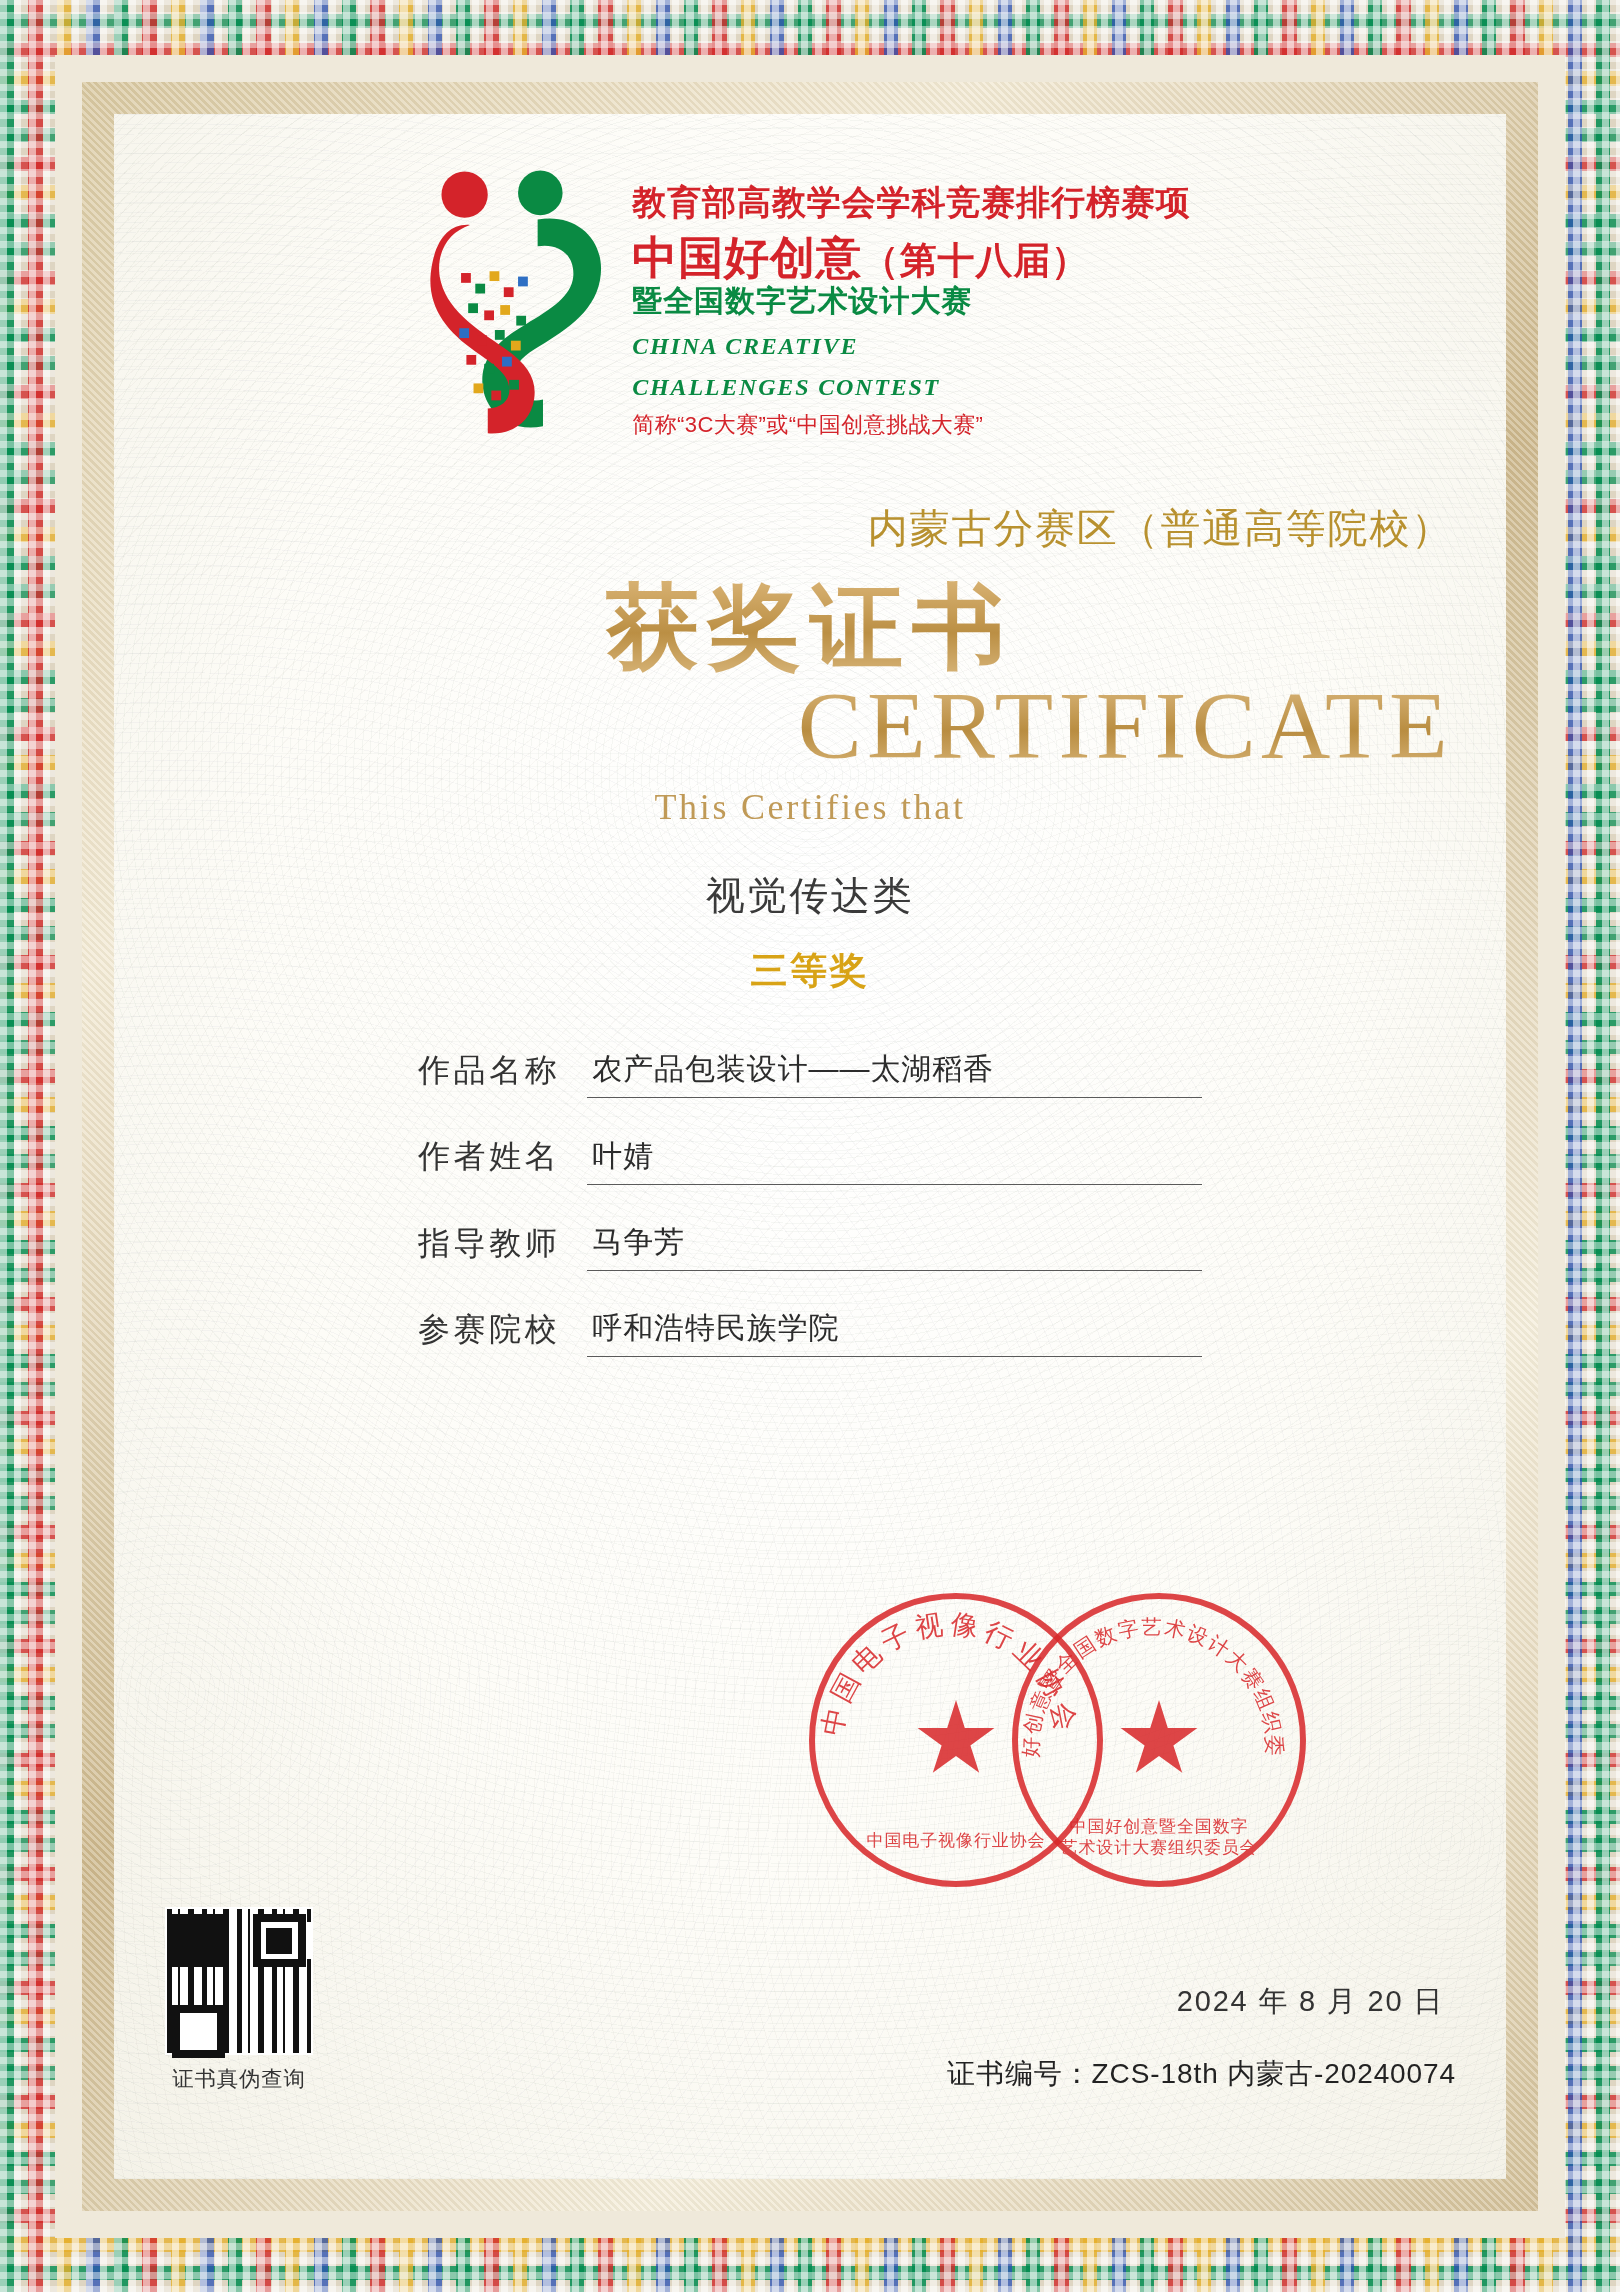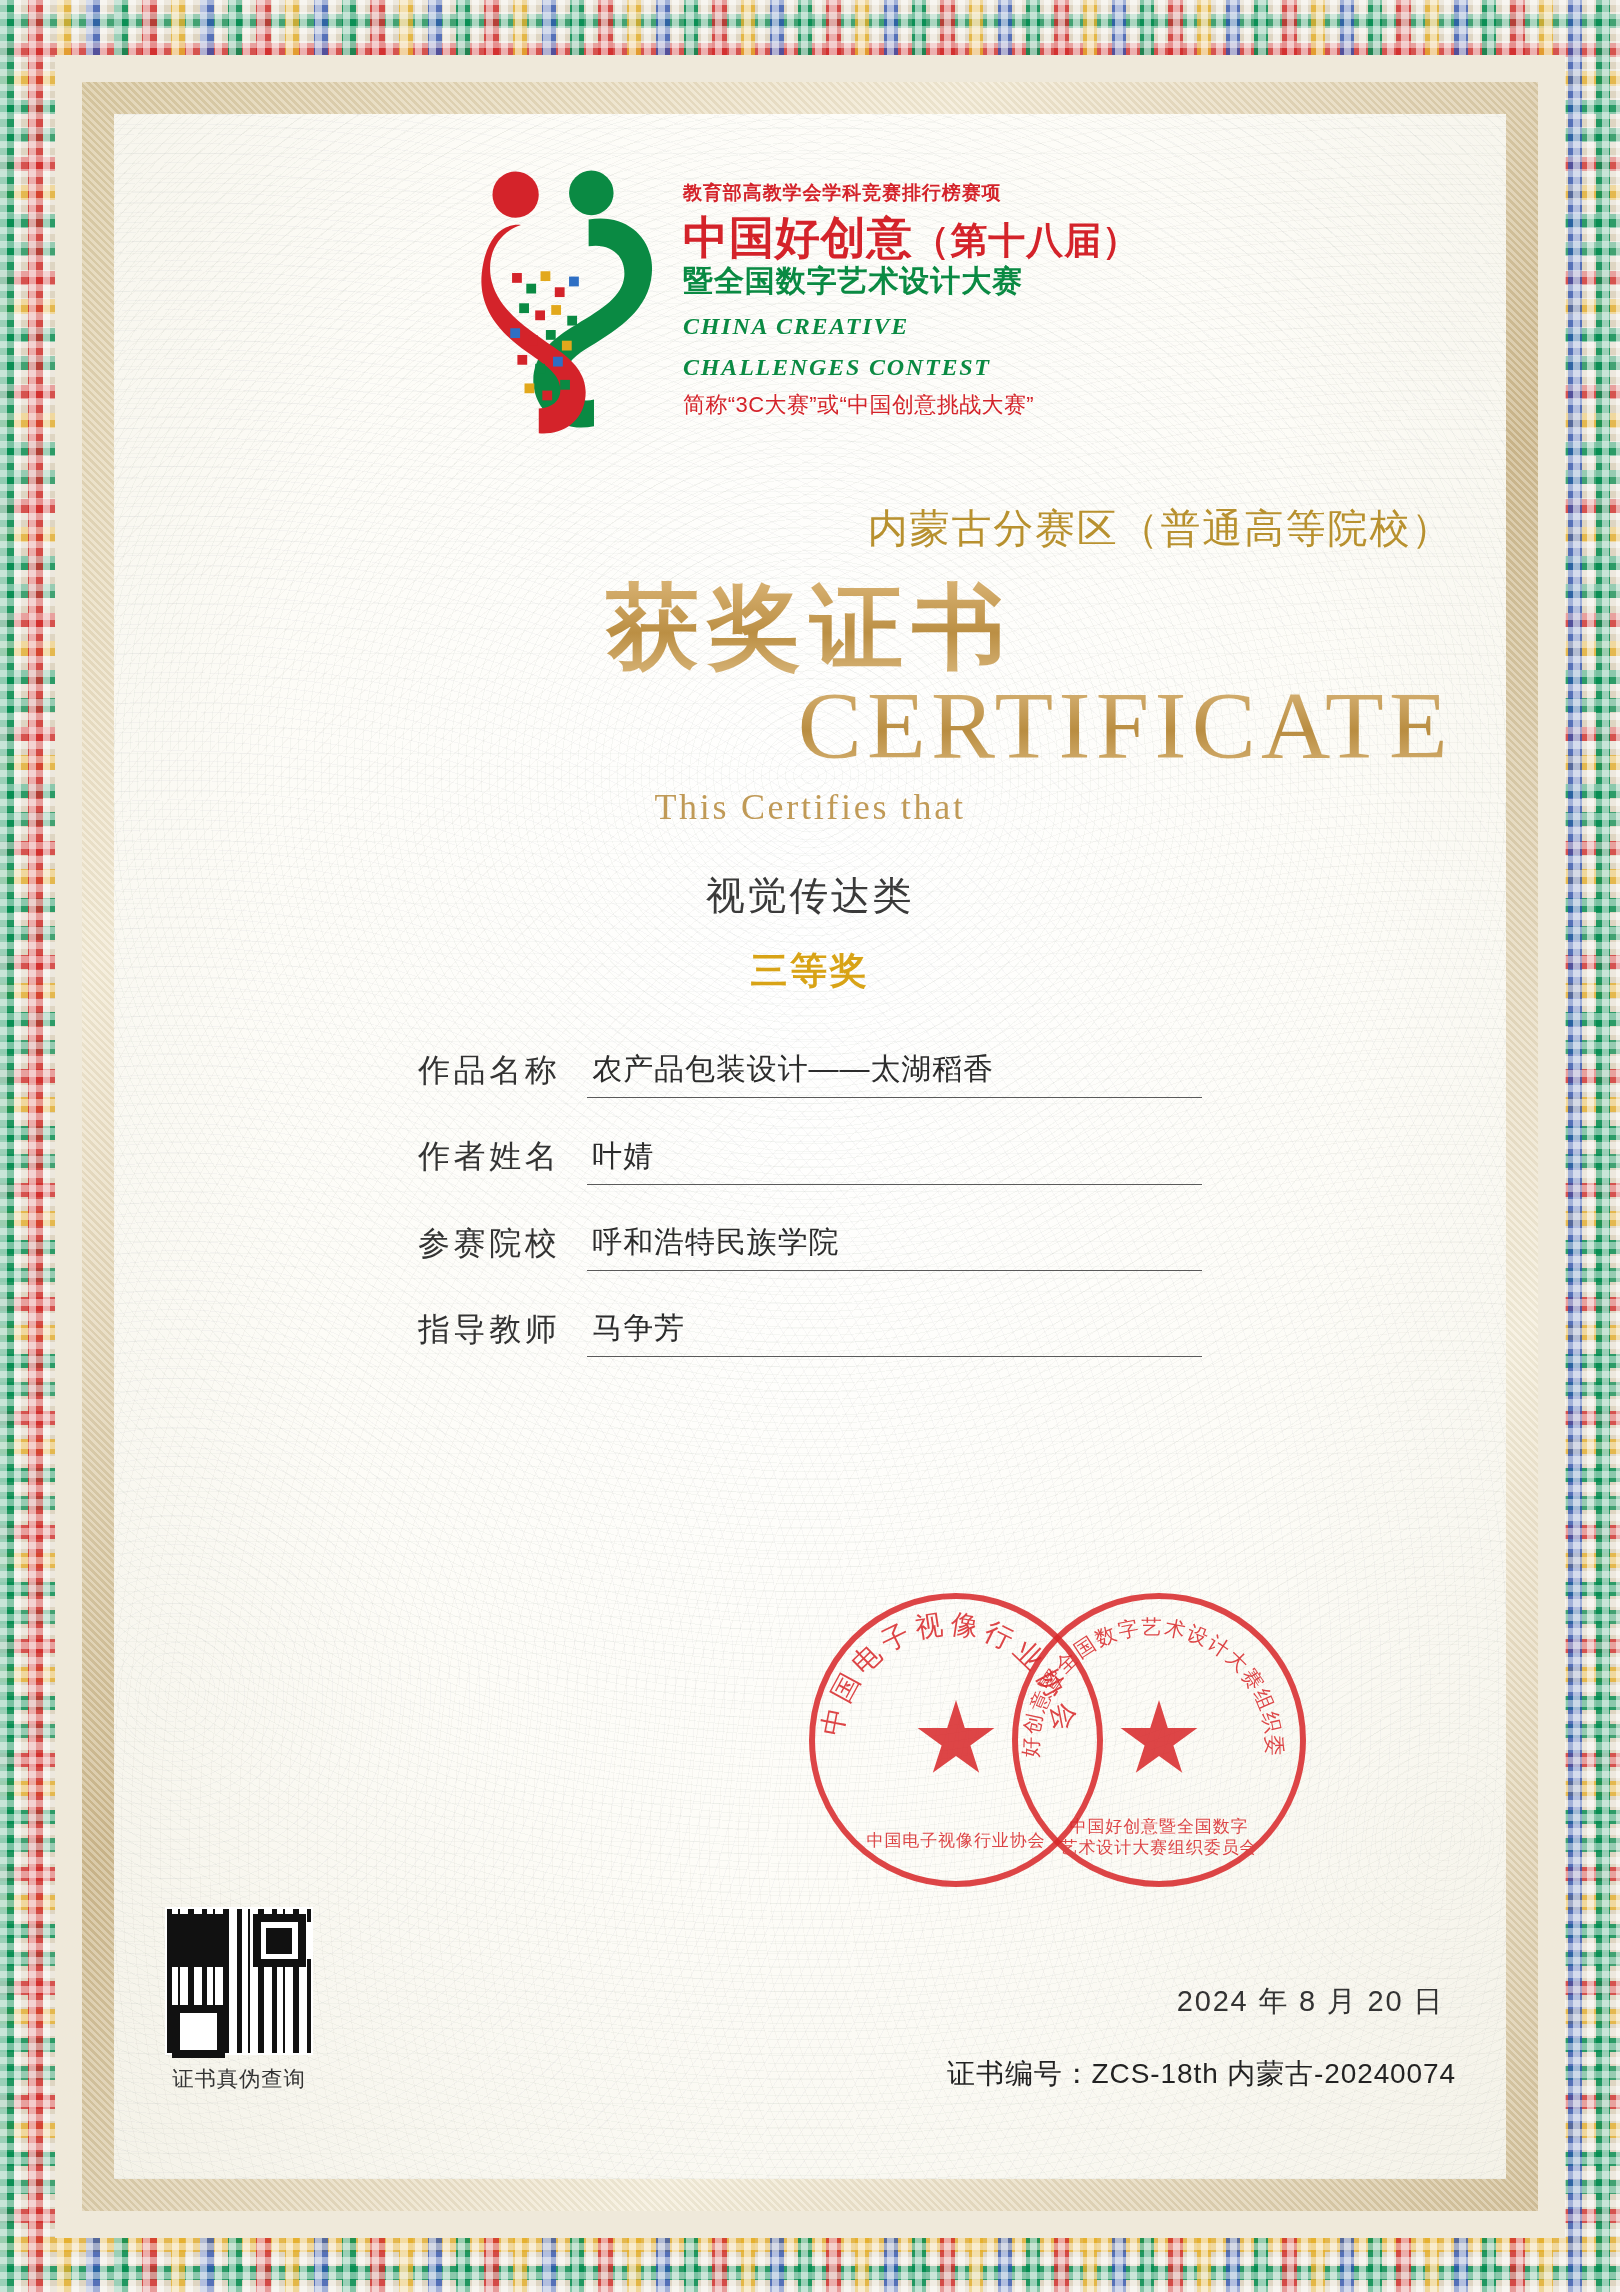--- a/index.html
+++ b/index.html
@@ -133,21 +133,21 @@
     flex: 0 0 187px;
   }
   .logo-mark svg { display: block; }
 
   .logo-text {
     margin-left: 16px;
     padding-top: 14.3px;
   }
   .lt-line1 {
     font-family: "Liberation Sans", sans-serif;
-    font-size: 19px;
+    font-size: 34px;
     font-weight: bold;
     color: #d4232a;
     letter-spacing: 0.9px;
     margin-bottom: 5.3px;
   }
   .lt-line2 {
     font-size: 45px;
     font-weight: bold;
     color: #d4232a;
     letter-spacing: 0.9px;
@@ -446,26 +446,26 @@
       <div class="fields">
         <div class="field-row">
           <div class="field-label">作品名称</div>
           <div class="field-value">农产品包装设计——太湖稻香</div>
         </div>
         <div class="field-row">
           <div class="field-label">作者姓名</div>
           <div class="field-value">叶婧</div>
         </div>
         <div class="field-row">
+          <div class="field-label">指导教师</div>
+          <div class="field-value">马争芳</div>
+        </div>
+        <div class="field-row">
           <div class="field-label">参赛院校</div>
           <div class="field-value">呼和浩特民族学院</div>
-        </div>
-        <div class="field-row">
-          <div class="field-label">指导教师</div>
-          <div class="field-value">马争芳</div>
         </div>
       </div>
 
       <div class="seals">
         <div class="seal left">
           <div class="arc-text">
             <svg width="269" height="269" viewBox="0 0 302 302" xmlns="http://www.w3.org/2000/svg">
               <defs>
                 <path id="arcL" d="M 30 160 A 121 121 0 0 1 272 160" fill="none"></path>
               </defs>

